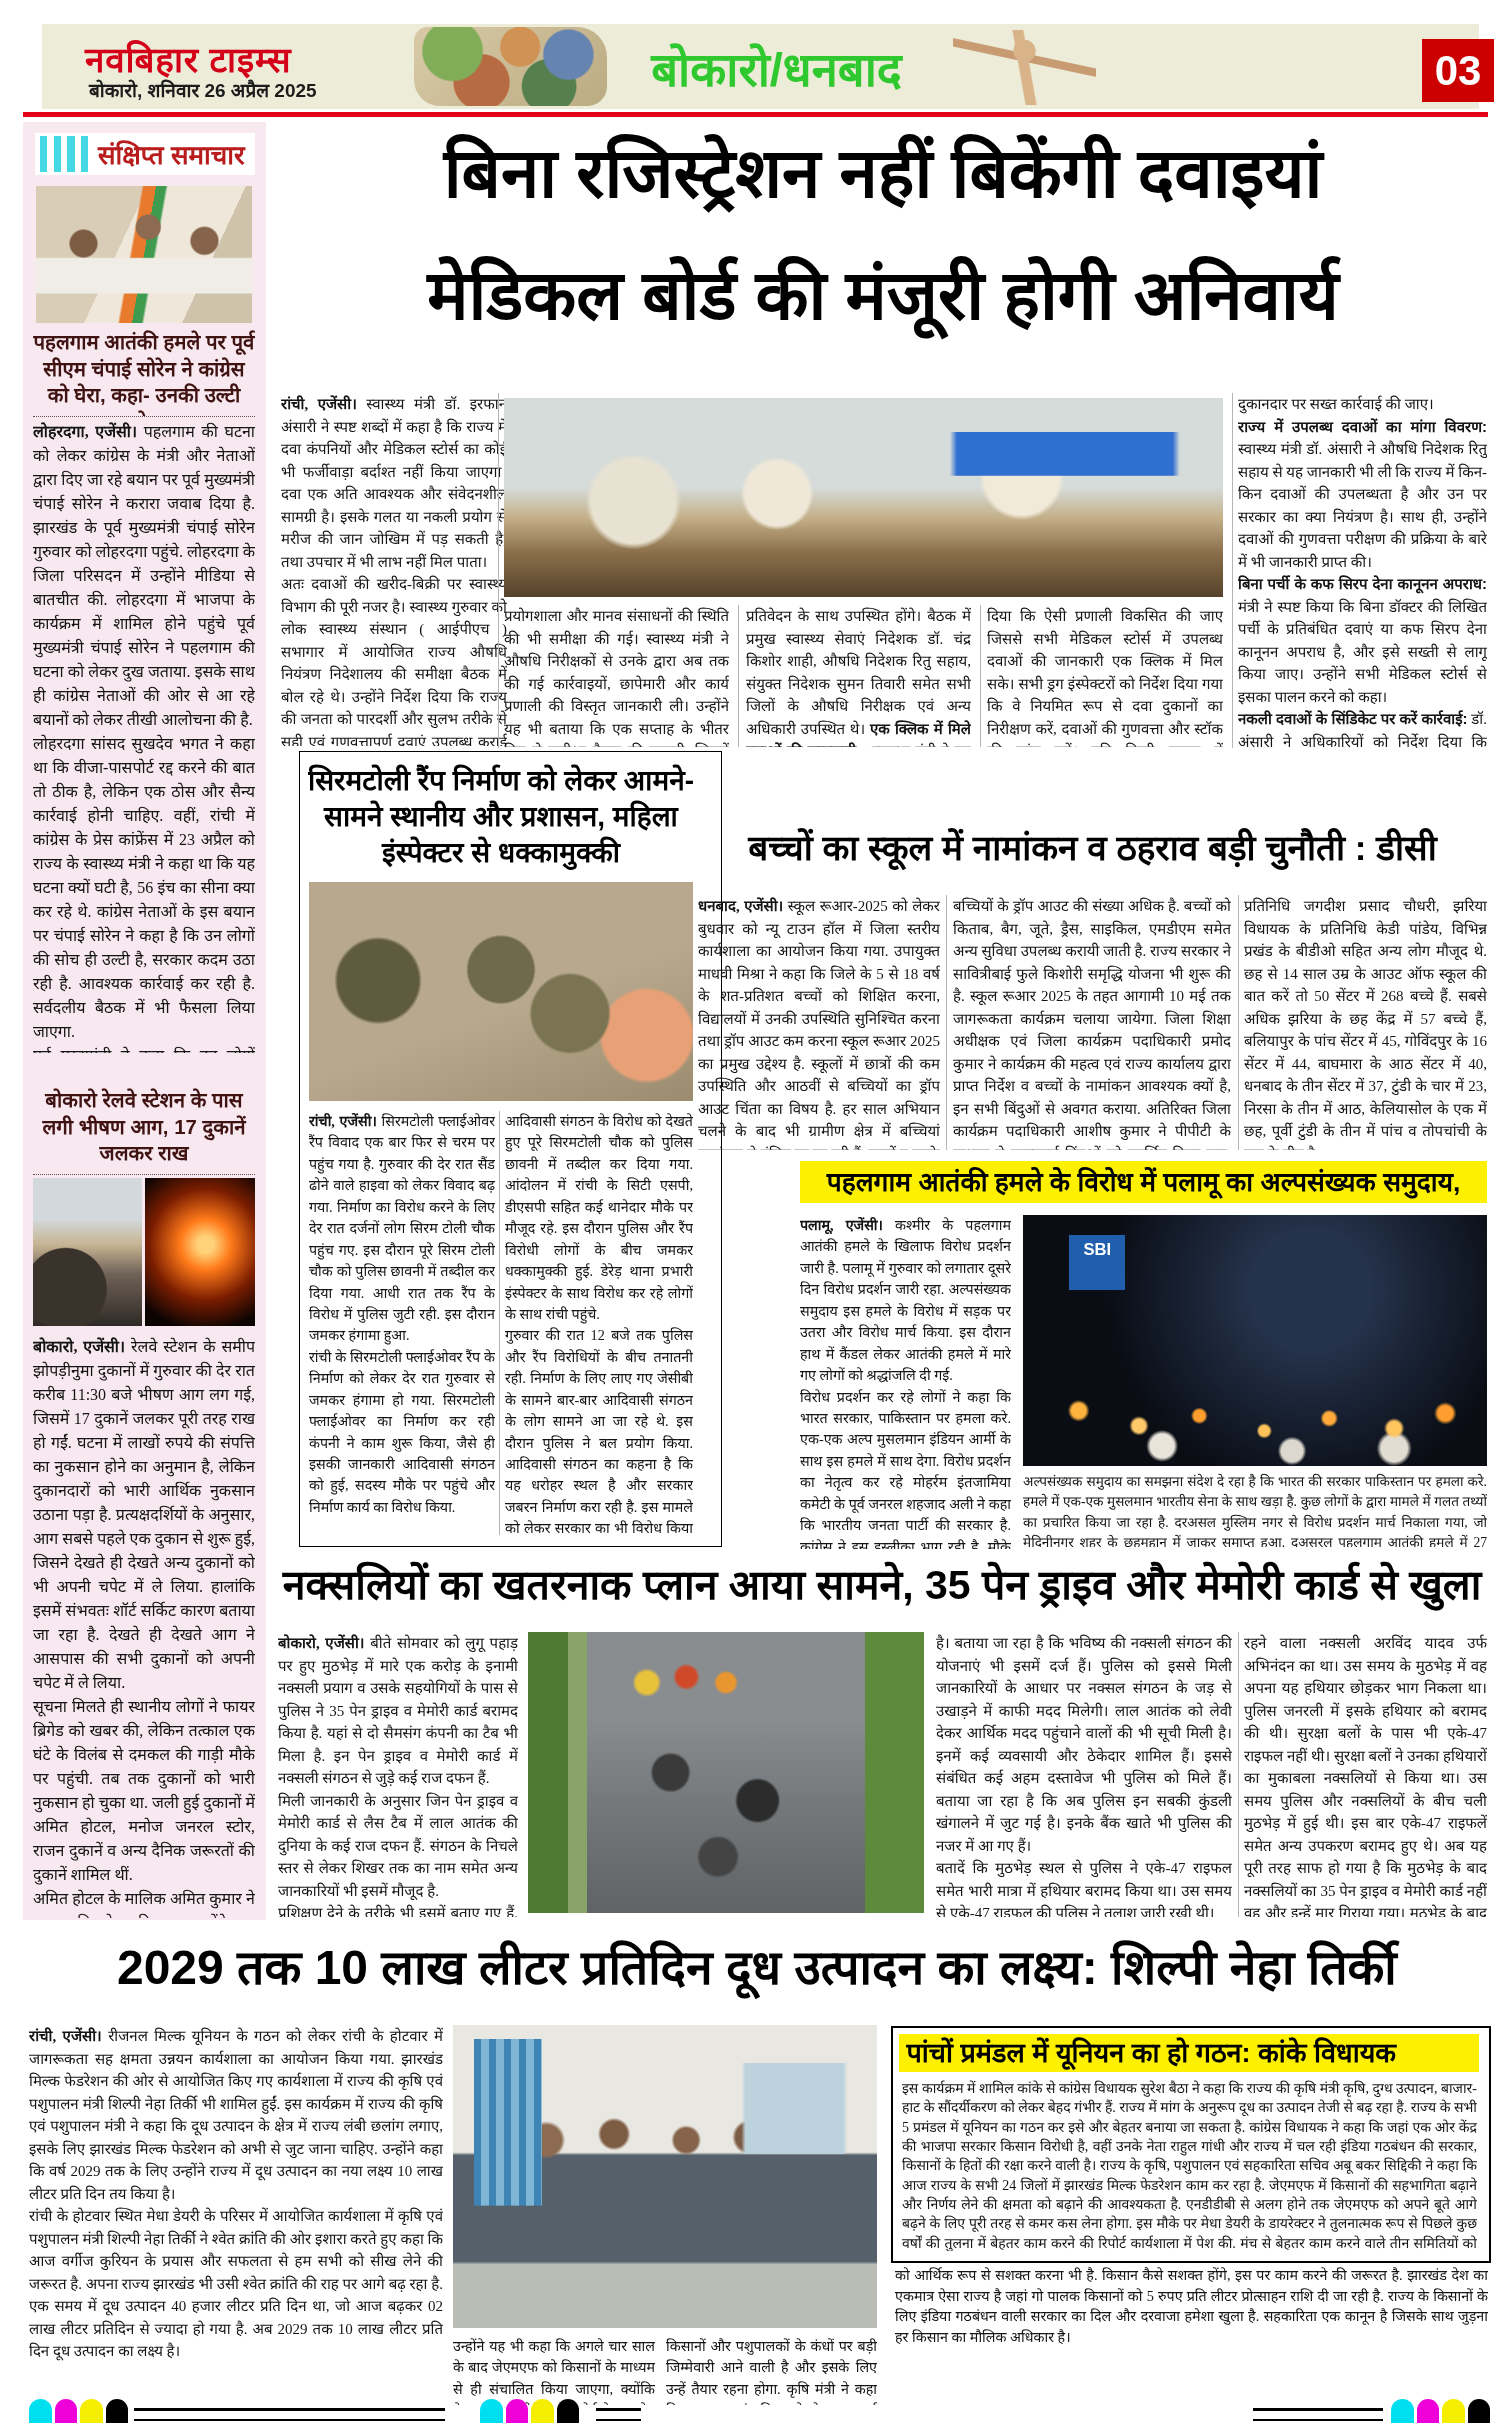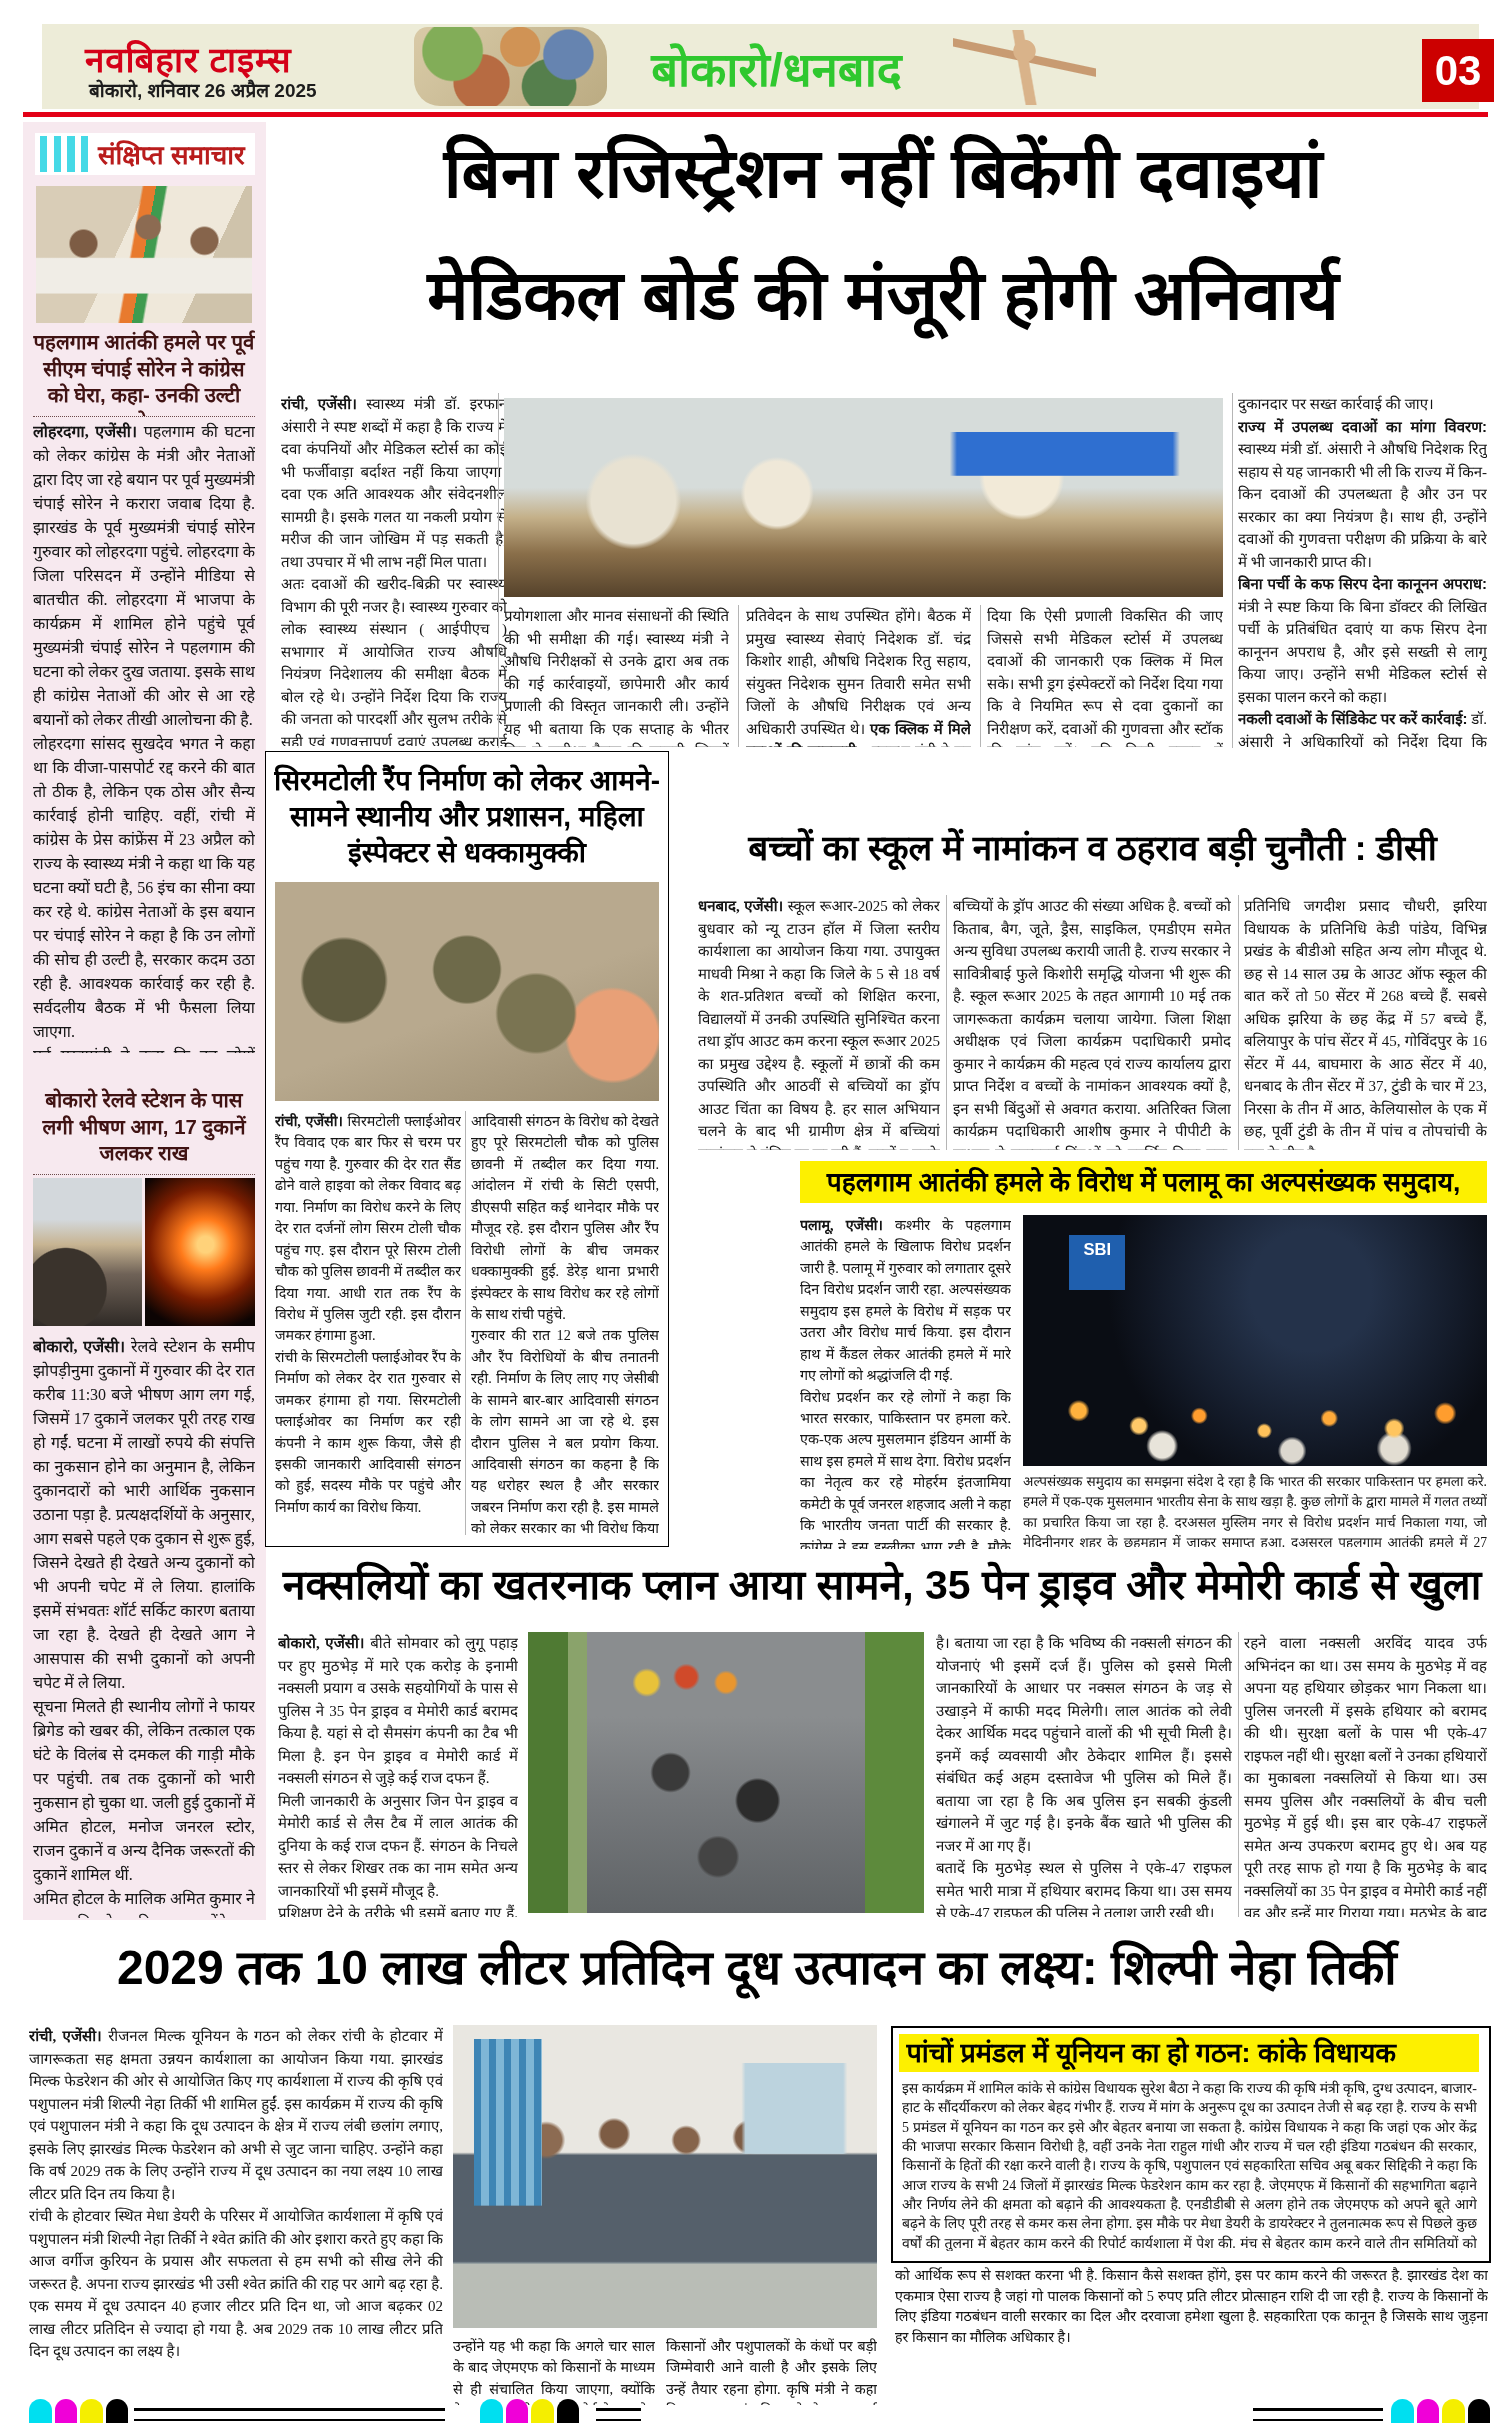--- a/index.html
+++ b/index.html
@@ -165,21 +165,21 @@
     <span class="subhead">राज्य में उपलब्ध दवाओं का मांगा विवरण:</span> <span>स्वास्थ्य मंत्री डॉ. अंसारी ने औषधि निदेशक रितु सहाय से यह जानकारी भी ली कि राज्य में किन-किन दवाओं की उपलब्धता है और उन पर सरकार का क्या नियंत्रण है। साथ ही, उन्होंने दवाओं की गुणवत्ता परीक्षण की प्रक्रिया के बारे में भी जानकारी प्राप्त की।</span>
     <span class="subhead">बिना पर्ची के कफ सिरप देना कानूनन अपराध:</span> <span>मंत्री ने स्पष्ट किया कि बिना डॉक्टर की लिखित पर्ची के प्रतिबंधित दवाएं या कफ सिरप देना कानूनन अपराध है, और इसे सख्ती से लागू किया जाए। उन्होंने सभी मेडिकल स्टोर्स से इसका पालन करने को कहा।</span>
     <span class="subhead">नकली दवाओं के सिंडिकेट पर करें कार्रवाई:</span> <span>डॉ. अंसारी ने अधिकारियों को निर्देश दिया कि नकली दवाओं के सिंडिकेट की पहचान कर उन पर कठोर कानूनी कार्रवाई की जाए।</span>
   </div>
 
   <div class="vrule" style="left:498px;top:393px;height:355px;"></div>
   <div class="vrule" style="left:1232px;top:393px;height:355px;"></div>
   <div class="vrule" style="left:738px;top:605px;height:142px;"></div>
   <div class="vrule" style="left:980px;top:605px;height:142px;"></div>
 
-  <div class="black-box" style="left:265px;top:751px;width:402px;height:794px;">
+  <div class="black-box" style="left:299px;top:751px;width:402px;height:794px;padding-left:19px;">
     <div class="headline" style="left:7.5px;top:10.6px;width:387px;height:115px;font-size:28px;line-height:1.3;">सिरमटोली रैंप निर्माण को लेकर आमने-सामने स्थानीय और प्रशासन, महिला इंस्पेक्टर से धक्कामुक्की</div>
     <div class="photo sirmatoli-ph" style="left:9px;top:130px;width:384px;height:219px;"></div>
     <div class="col" style="left:9px;top:359px;width:186px;height:424px;font-size:14.3px;"><span class="byline">रांची, एजेंसी।</span> <span>सिरमटोली फ्लाईओवर रैंप विवाद एक बार फिर से चरम पर पहुंच गया है. गुरुवार की देर रात सैंड ढोने वाले हाइवा को लेकर विवाद बढ़ गया. निर्माण का विरोध करने के लिए देर रात दर्जनों लोग सिरम टोली चौक पहुंच गए. इस दौरान पूरे सिरम टोली चौक को पुलिस छावनी में तब्दील कर दिया गया. आधी रात तक रैंप के विरोध में पुलिस जुटी रही. इस दौरान जमकर हंगामा हुआ.
 रांची के सिरमटोली फ्लाईओवर रैंप के निर्माण को लेकर देर रात गुरुवार से जमकर हंगामा हो गया. सिरमटोली फ्लाईओवर का निर्माण कर रही कंपनी ने काम शुरू किया, जैसे ही इसकी जानकारी आदिवासी संगठन को हुई, सदस्य मौके पर पहुंचे और निर्माण कार्य का विरोध किया.</span></div>
     <div class="col" style="left:205px;top:359px;width:188px;height:424px;font-size:14.3px;">आदिवासी संगठन के विरोध को देखते हुए पूरे सिरमटोली चौक को पुलिस छावनी में तब्दील कर दिया गया. आंदोलन में रांची के सिटी एसपी, डीएसपी सहित कई थानेदार मौके पर मौजूद रहे. इस दौरान पुलिस और रैंप विरोधी लोगों के बीच जमकर धक्कामुक्की हुई. डेरेड़ थाना प्रभारी इंस्पेक्टर के साथ विरोध कर रहे लोगों के साथ रांची पहुंचे.
 गुरुवार की रात 12 बजे तक पुलिस और रैंप विरोधियों के बीच तनातनी रही. निर्माण के लिए लाए गए जेसीबी के सामने बार-बार आदिवासी संगठन के लोग सामने आ जा रहे थे. इस दौरान पुलिस ने बल प्रयोग किया. आदिवासी संगठन का कहना है कि यह धरोहर स्थल है और सरकार जबरन निर्माण करा रही है. इस मामले को लेकर सरकार का भी विरोध किया जाएगा.</div>
     <div class="vrule" style="left:199px;top:359px;height:424px;"></div>
   </div>
 
   <div class="headline" style="left:698px;top:823px;width:789px;height:54px;font-size:35px;line-height:1.4;">बच्चों का स्कूल में नामांकन व ठहराव बड़ी चुनौती : डीसी</div>

